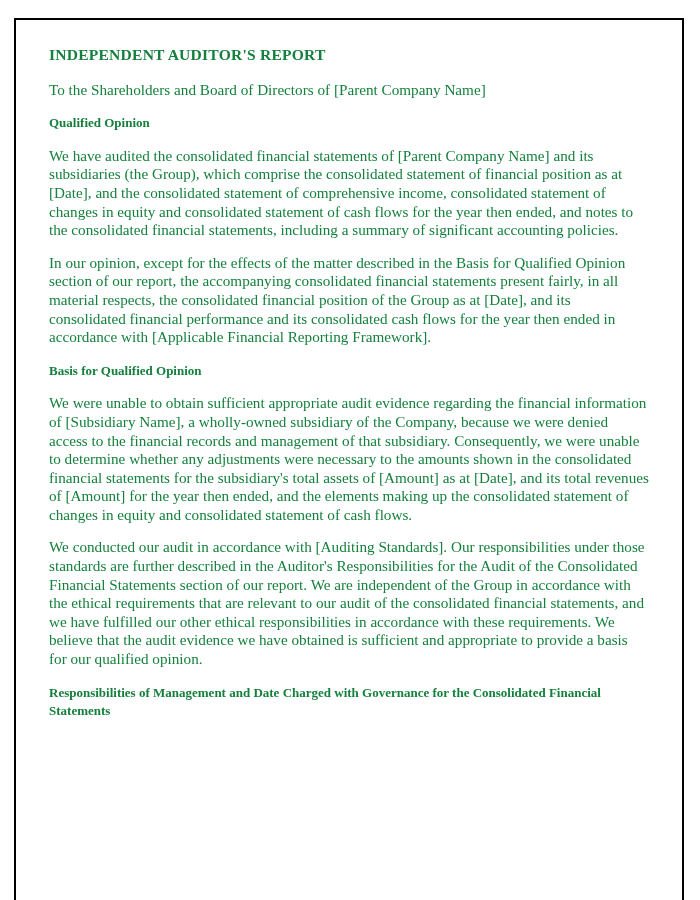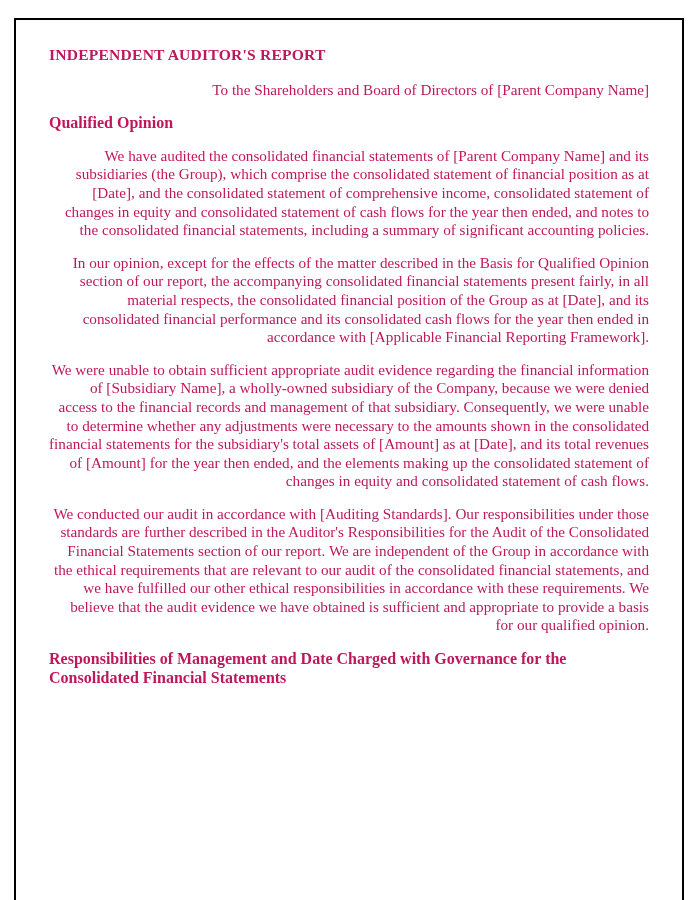--- a/index.html
+++ b/index.html
@@ -19,54 +19,55 @@
     border: 2px solid #000000;
     border-bottom: none;
     box-sizing: border-box;
     background: #ffffff;
   }
   .page-content {
     padding: 26px 33px 0 33px;
     font-family: "Liberation Serif", "DejaVu Serif", serif;
     font-size: 15.2px;
     line-height: 18.6px;
-    color: #be185d;
+    color: #15803d;
   }
   .doc-title {
     font-size: 15.6px;
     font-weight: bold;
     margin: 0 0 16px 0;
     letter-spacing: 0.2px;
   }
   .doc-heading {
-    font-size: 16px;
+    font-size: 13px;
     font-weight: bold;
     margin: 15px 0 14px 0;
   }
   .doc-paragraph {
     margin: 4px 0 14px 0;
-    text-align: right;
+    text-align: left;
   }
 </style>
 </head>
 <body>
 
 <div class="page-frame">
   <div class="page-content">
 
     <h1 class="doc-title">INDEPENDENT AUDITOR'S REPORT</h1>
 
     <p class="doc-paragraph">To the Shareholders and Board of Directors of [Parent Company Name]</p>
 
     <h2 class="doc-heading">Qualified Opinion</h2>
 
     <p class="doc-paragraph">We have audited the consolidated financial statements of [Parent Company Name] and its subsidiaries (the Group), which comprise the consolidated statement of financial position as at [Date], and the consolidated statement of comprehensive income, consolidated statement of changes in equity and consolidated statement of cash flows for the year then ended, and notes to the consolidated financial statements, including a summary of significant accounting policies.</p>
 
     <p class="doc-paragraph">In our opinion, except for the effects of the matter described in the Basis for Qualified Opinion section of our report, the accompanying consolidated financial statements present fairly, in all material respects, the consolidated financial position of the Group as at [Date], and its consolidated financial performance and its consolidated cash flows for the year then ended in accordance with [Applicable Financial Reporting Framework].</p>
 
+    <h2 class="doc-heading">Basis for Qualified Opinion</h2>
 
     <p class="doc-paragraph">We were unable to obtain sufficient appropriate audit evidence regarding the financial information of [Subsidiary Name], a wholly-owned subsidiary of the Company, because we were denied access to the financial records and management of that subsidiary. Consequently, we were unable to determine whether any adjustments were necessary to the amounts shown in the consolidated financial statements for the subsidiary's total assets of [Amount] as at [Date], and its total revenues of [Amount] for the year then ended, and the elements making up the consolidated statement of changes in equity and consolidated statement of cash flows.</p>
 
     <p class="doc-paragraph">We conducted our audit in accordance with [Auditing Standards]. Our responsibilities under those standards are further described in the Auditor's Responsibilities for the Audit of the Consolidated Financial Statements section of our report. We are independent of the Group in accordance with the ethical requirements that are relevant to our audit of the consolidated financial statements, and we have fulfilled our other ethical responsibilities in accordance with these requirements. We believe that the audit evidence we have obtained is sufficient and appropriate to provide a basis for our qualified opinion.</p>
 
     <h2 class="doc-heading">Responsibilities of Management and Date Charged with Governance for the Consolidated Financial Statements</h2>
 
 
   </div>
 </div>

